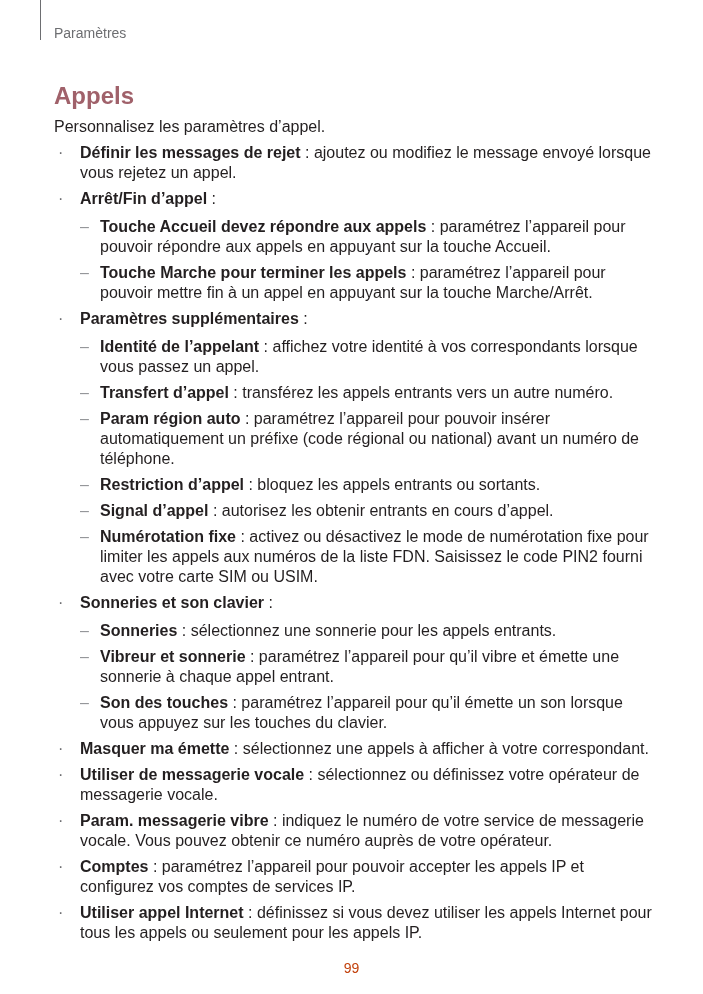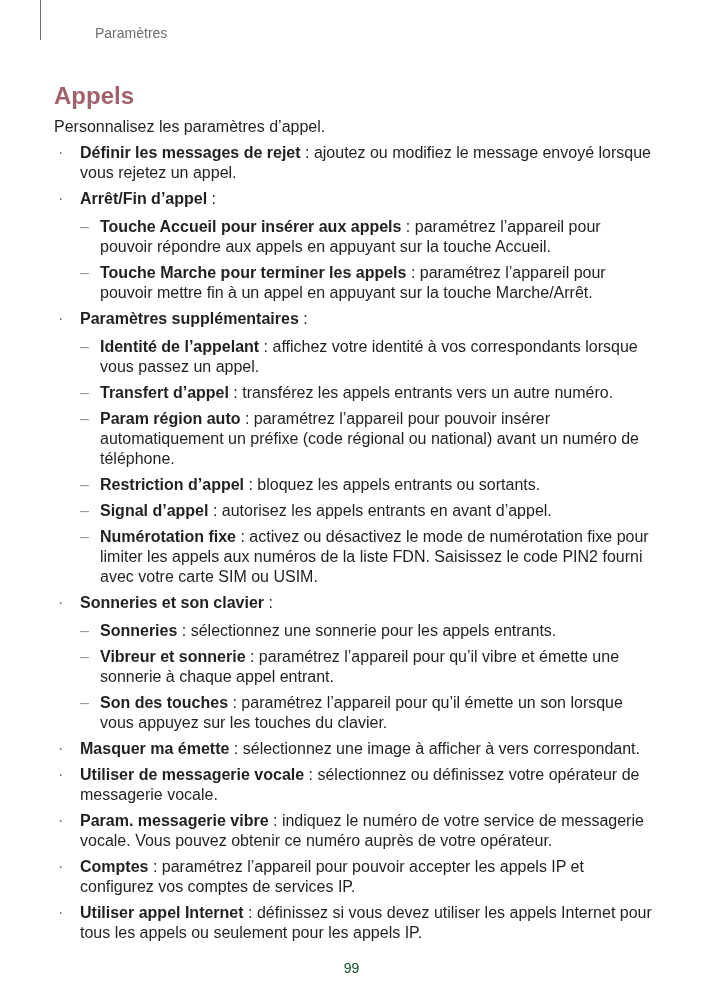--- a/index.html
+++ b/index.html
@@ -1,60 +1,60 @@
 <!DOCTYPE html>
 <html><head>
 <meta charset="utf-8">
 <style>
   html, body { margin: 0; padding: 0; background: #ffffff; }
   body { width: 703px; height: 994px; position: relative; overflow: hidden;
          font-family: "Liberation Sans", sans-serif; color: #231f20; }
   .vline { position: absolute; left: 40px; top: 0; width: 1px; height: 40px; background: #6d6e71; }
-  .running-head { position: absolute; left: 54px; top: 25px; font-size: 14px; color: #6d6e71; margin-left: 41px; }
+  .running-head { position: absolute; left: 54px; top: 25px; font-size: 14px; color: #6d6e71; }
   .title { position: absolute; left: 54px; top: 82px; font-size: 24px; font-weight: bold; color: #a0616a; margin: 0; }
   .content { position: absolute; left: 54px; top: 117px; width: 600px; font-size: 16px; line-height: 20px; }
   .content p { margin: 0 0 6px 0; }
   .bullets { list-style: none; margin: 0; padding: 0; }
   .bullets > li { position: relative; padding-left: 26px; margin: 0 0 6px 0; }
   .bullets > li .bullet { position: absolute; left: 4px; top: 0; color: #6d6e71; }
   .sub { list-style: none; margin: 8px 0 0 0; padding: 0; }
   .sub > li { position: relative; padding-left: 20px; margin: 0 0 6px 0; }
   .sub > li .dash { position: absolute; left: 0; top: 0; color: #939598; }
   b { font-weight: bold; }
-  .page-num { position: absolute; left: 0; width: 703px; top: 960px; text-align: center; font-size: 14px; color: #14532d; }
+  .page-num { position: absolute; left: 0; width: 703px; top: 960px; text-align: center; font-size: 14px; color: #c2410c; }
 </style>
 </head>
 <body>
 
 <div class="vline"></div>
 <div class="running-head">Paramètres</div>
 <h1 class="title">Appels</h1>
 
 <div class="content">
   <p>Personnalisez les paramètres d’appel.</p>
   <ul class="bullets" id="bullets">
       <li><span class="bullet">·</span><b>Définir les messages de rejet</b><span> : ajoutez ou modifiez le message envoyé lorsque vous rejetez un appel.</span></li>
       <li><span class="bullet">·</span><b>Arrêt/Fin d’appel</b><span> :</span><ul class="sub">
-          <li><span class="dash">–</span><b>Touche Accueil pour insérer aux appels</b><span> : paramétrez l’appareil pour pouvoir répondre aux appels en appuyant sur la touche Accueil.</span></li>
+          <li><span class="dash">–</span><b>Touche Accueil devez répondre aux appels</b><span> : paramétrez l’appareil pour pouvoir répondre aux appels en appuyant sur la touche Accueil.</span></li>
           <li><span class="dash">–</span><b>Touche Marche pour terminer les appels</b><span> : paramétrez l’appareil pour pouvoir mettre fin à un appel en appuyant sur la touche Marche/Arrêt.</span></li>
         </ul></li>
       <li><span class="bullet">·</span><b>Paramètres supplémentaires</b><span> :</span><ul class="sub">
           <li><span class="dash">–</span><b>Identité de l’appelant</b><span> : affichez votre identité à vos correspondants lorsque vous passez un appel.</span></li>
           <li><span class="dash">–</span><b>Transfert d’appel</b><span> : transférez les appels entrants vers un autre numéro.</span></li>
           <li><span class="dash">–</span><b>Param région auto</b><span> : paramétrez l’appareil pour pouvoir insérer automatiquement un préfixe (code régional ou national) avant un numéro de téléphone.</span></li>
           <li><span class="dash">–</span><b>Restriction d’appel</b><span> : bloquez les appels entrants ou sortants.</span></li>
-          <li><span class="dash">–</span><b>Signal d’appel</b><span> : autorisez les appels entrants en avant d’appel.</span></li>
+          <li><span class="dash">–</span><b>Signal d’appel</b><span> : autorisez les obtenir entrants en cours d’appel.</span></li>
           <li><span class="dash">–</span><b>Numérotation fixe</b><span> : activez ou désactivez le mode de numérotation fixe pour limiter les appels aux numéros de la liste FDN. Saisissez le code PIN2 fourni avec votre carte SIM ou USIM.</span></li>
         </ul></li>
       <li><span class="bullet">·</span><b>Sonneries et son clavier</b><span> :</span><ul class="sub">
           <li><span class="dash">–</span><b>Sonneries</b><span> : sélectionnez une sonnerie pour les appels entrants.</span></li>
           <li><span class="dash">–</span><b>Vibreur et sonnerie</b><span> : paramétrez l’appareil pour qu’il vibre et émette une sonnerie à chaque appel entrant.</span></li>
           <li><span class="dash">–</span><b>Son des touches</b><span> : paramétrez l’appareil pour qu’il émette un son lorsque vous appuyez sur les touches du clavier.</span></li>
         </ul></li>
-      <li><span class="bullet">·</span><b>Masquer ma émette</b><span> : sélectionnez une image à afficher à vers correspondant.</span></li>
+      <li><span class="bullet">·</span><b>Masquer ma émette</b><span> : sélectionnez une appels à afficher à votre correspondant.</span></li>
       <li><span class="bullet">·</span><b>Utiliser de messagerie vocale</b><span> : sélectionnez ou définissez votre opérateur de messagerie vocale.</span></li>
       <li><span class="bullet">·</span><b>Param. messagerie vibre</b><span> : indiquez le numéro de votre service de messagerie vocale. Vous pouvez obtenir ce numéro auprès de votre opérateur.</span></li>
       <li><span class="bullet">·</span><b>Comptes</b><span> : paramétrez l’appareil pour pouvoir accepter les appels IP et configurez vos comptes de services IP.</span></li>
       <li><span class="bullet">·</span><b>Utiliser appel Internet</b><span> : définissez si vous devez utiliser les appels Internet pour tous les appels ou seulement pour les appels IP.</span></li>
     </ul>
 </div>
 
 <div class="page-num">99</div>
 
 </body></html>

